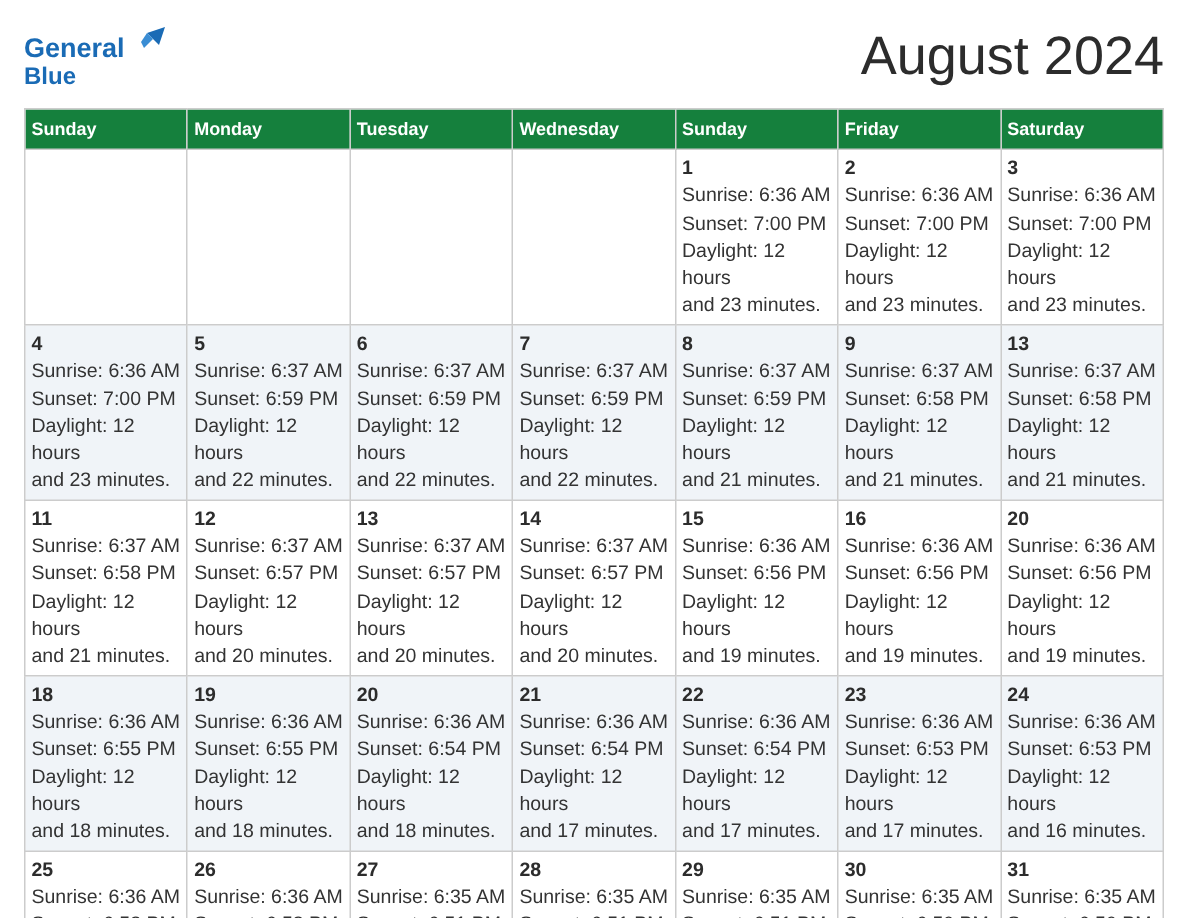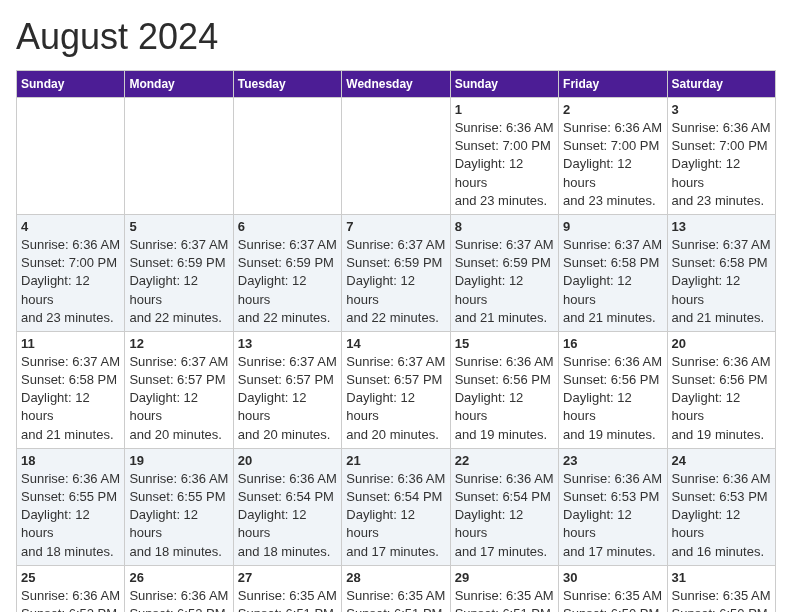--- a/index.html
+++ b/index.html
@@ -44,21 +44,21 @@
     }
     .location {
       font-size: 16px;
       color: #2c2c2c;
     }
     table {
       width: 100%;
       border-collapse: collapse;
     }
     thead tr th {
-      background-color: #4c1d95;
+      background-color: #15803d;
       color: #fff;
       font-size: 12px;
       font-weight: bold;
       padding: 6px 4px;
       text-align: left;
       border: 1px solid #ccc;
     }
     tbody tr td {
       vertical-align: top;
       border: 1px solid #ccc;
@@ -88,20 +88,32 @@
       line-height: 1.4;
     }
     .empty {
       background-color: #fff !important;
     }
   </style>
 </head>
 <body>
 
 <div class="header">
+  <div class="logo">
+    <div>
+      <div class="logo-text">
+        <span>General</span>
+        <svg class="logo-icon" viewBox="0 0 22 22">
+          <polygon points="8,6 20,2 16,14 12,10" fill="#1a6bb5"></polygon>
+          <polygon points="8,6 12,10 6,16 4,12" fill="#3a8dd4"></polygon>
+        </svg>
+      </div>
+      <div class="logo-text" style="color:#1a6bb5; font-size:16px;">Blue</div>
+    </div>
+  </div>
   <div class="title-block">
     <div class="month-title">August 2024</div>
   </div>
 </div>
 
 <table>
   <thead>
     <tr>
     <th>Sunday</th>
         <th>Monday</th>

